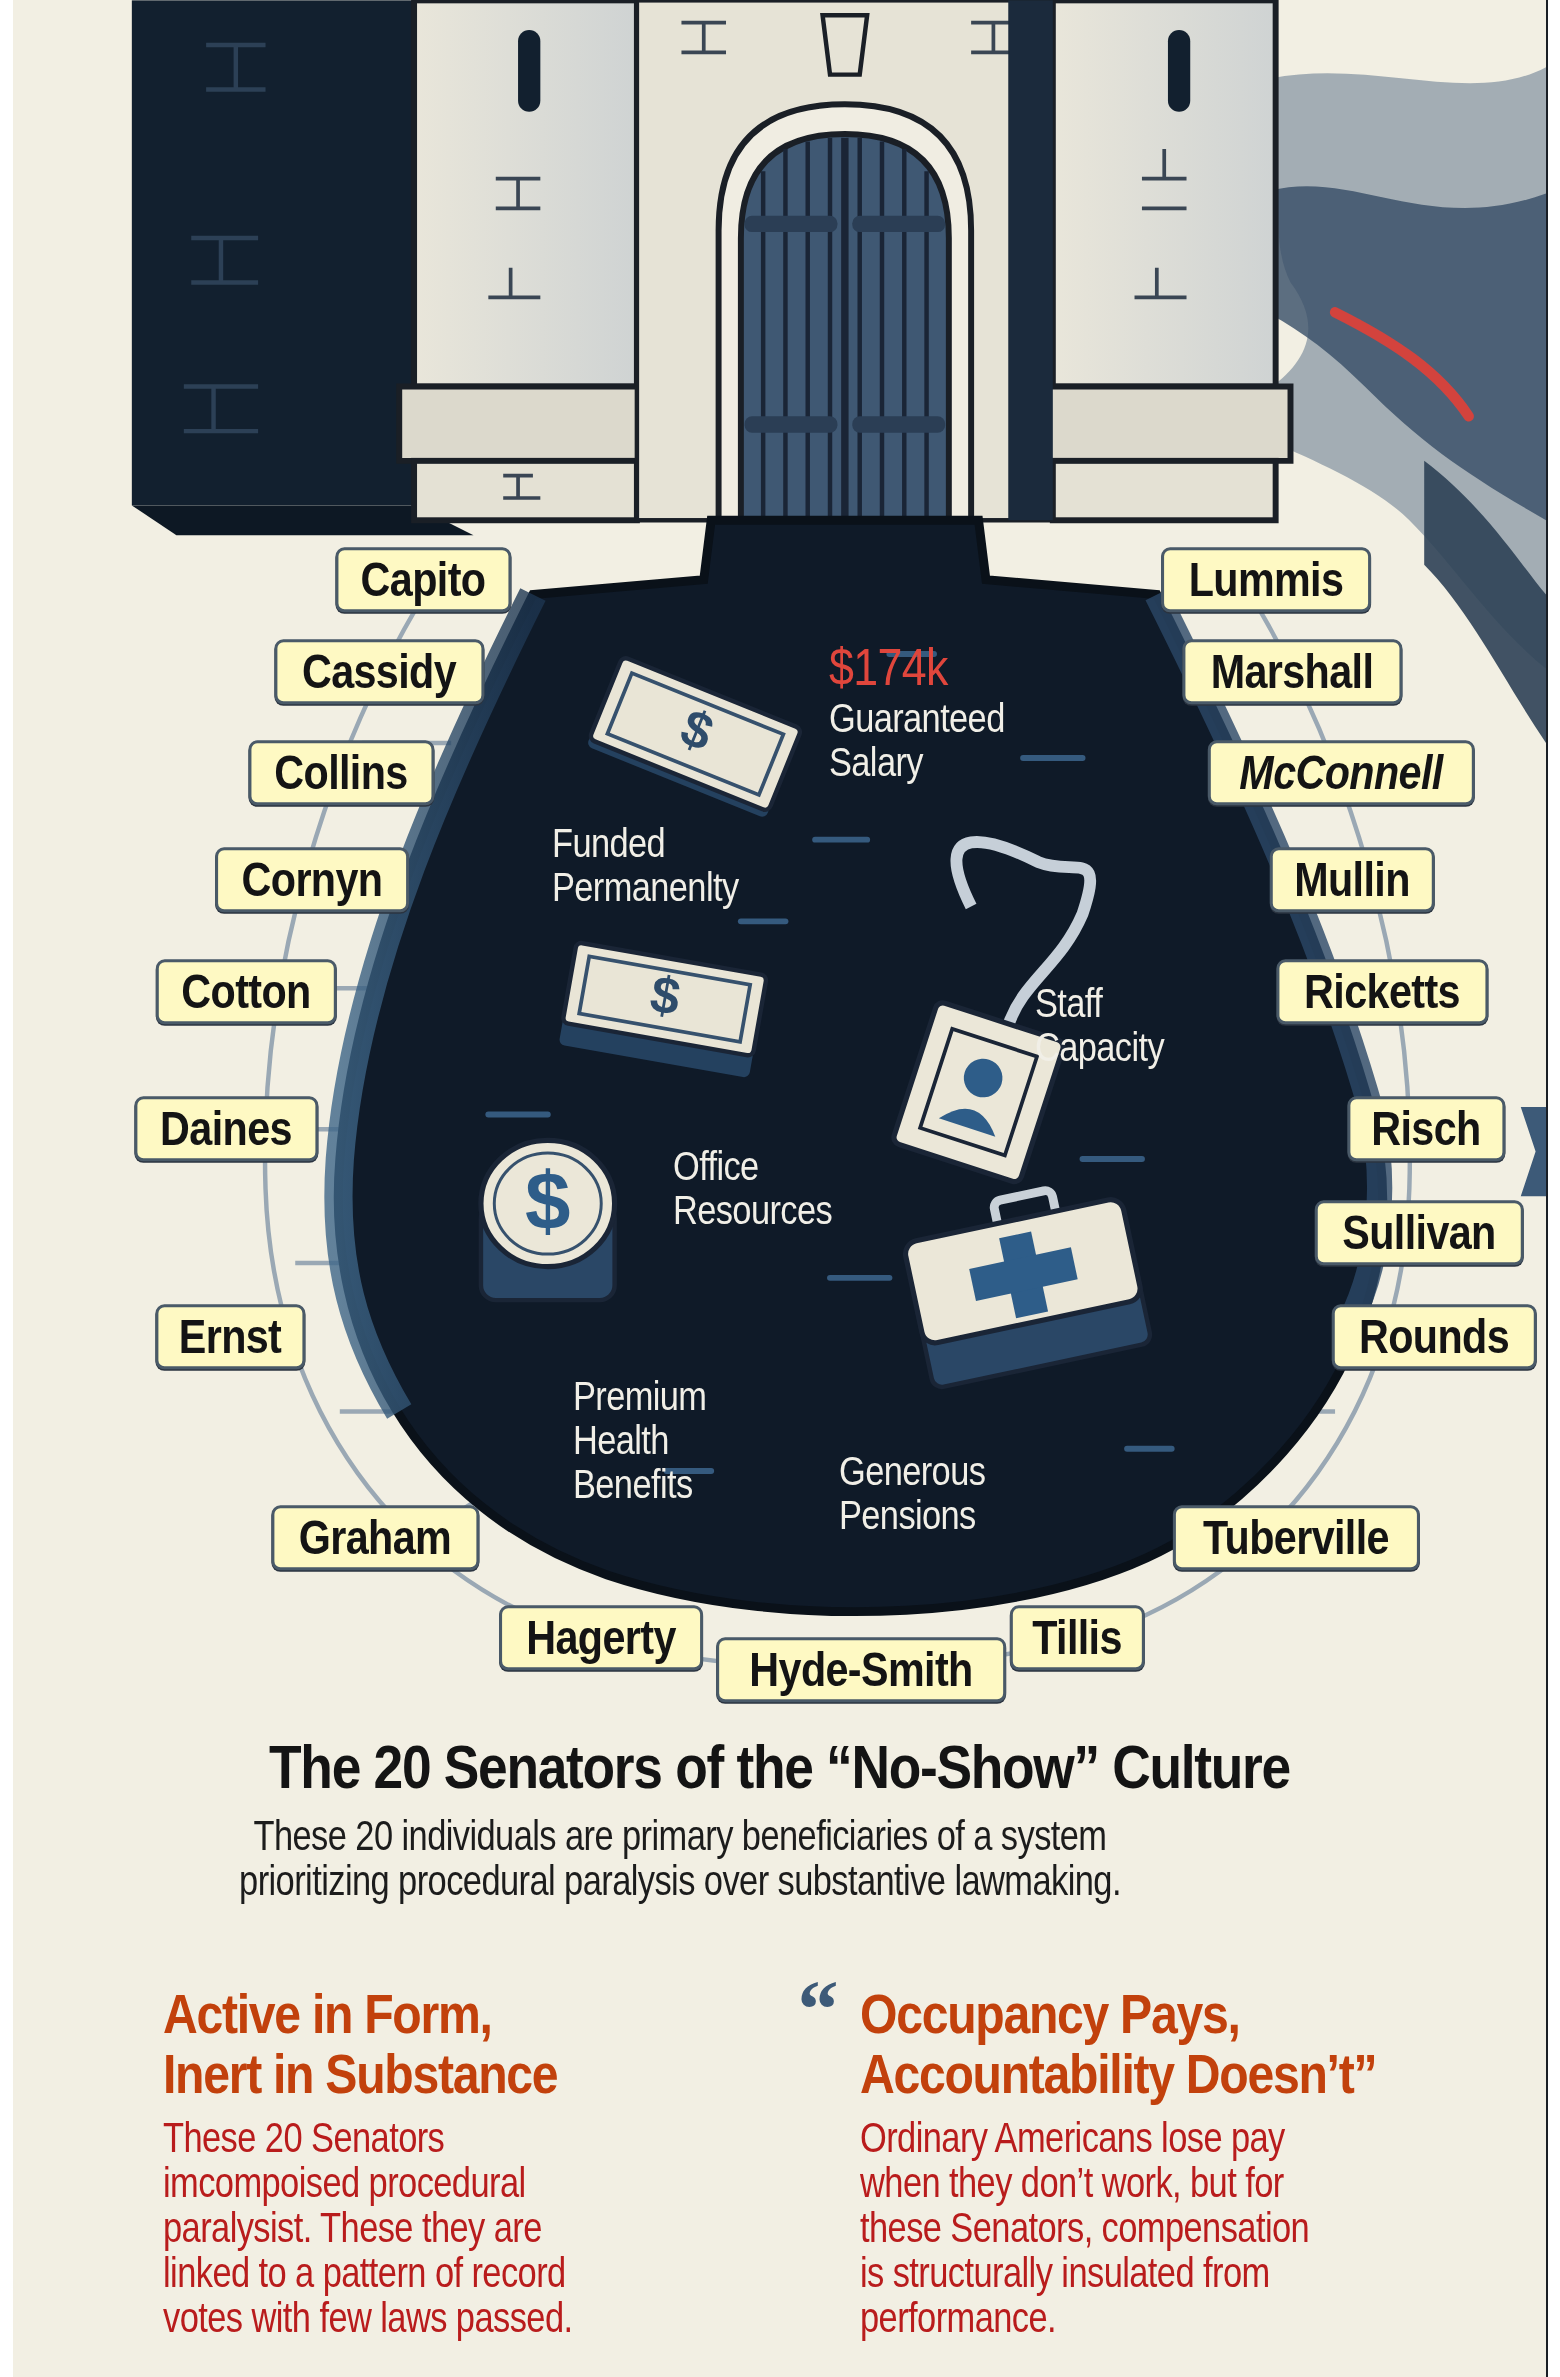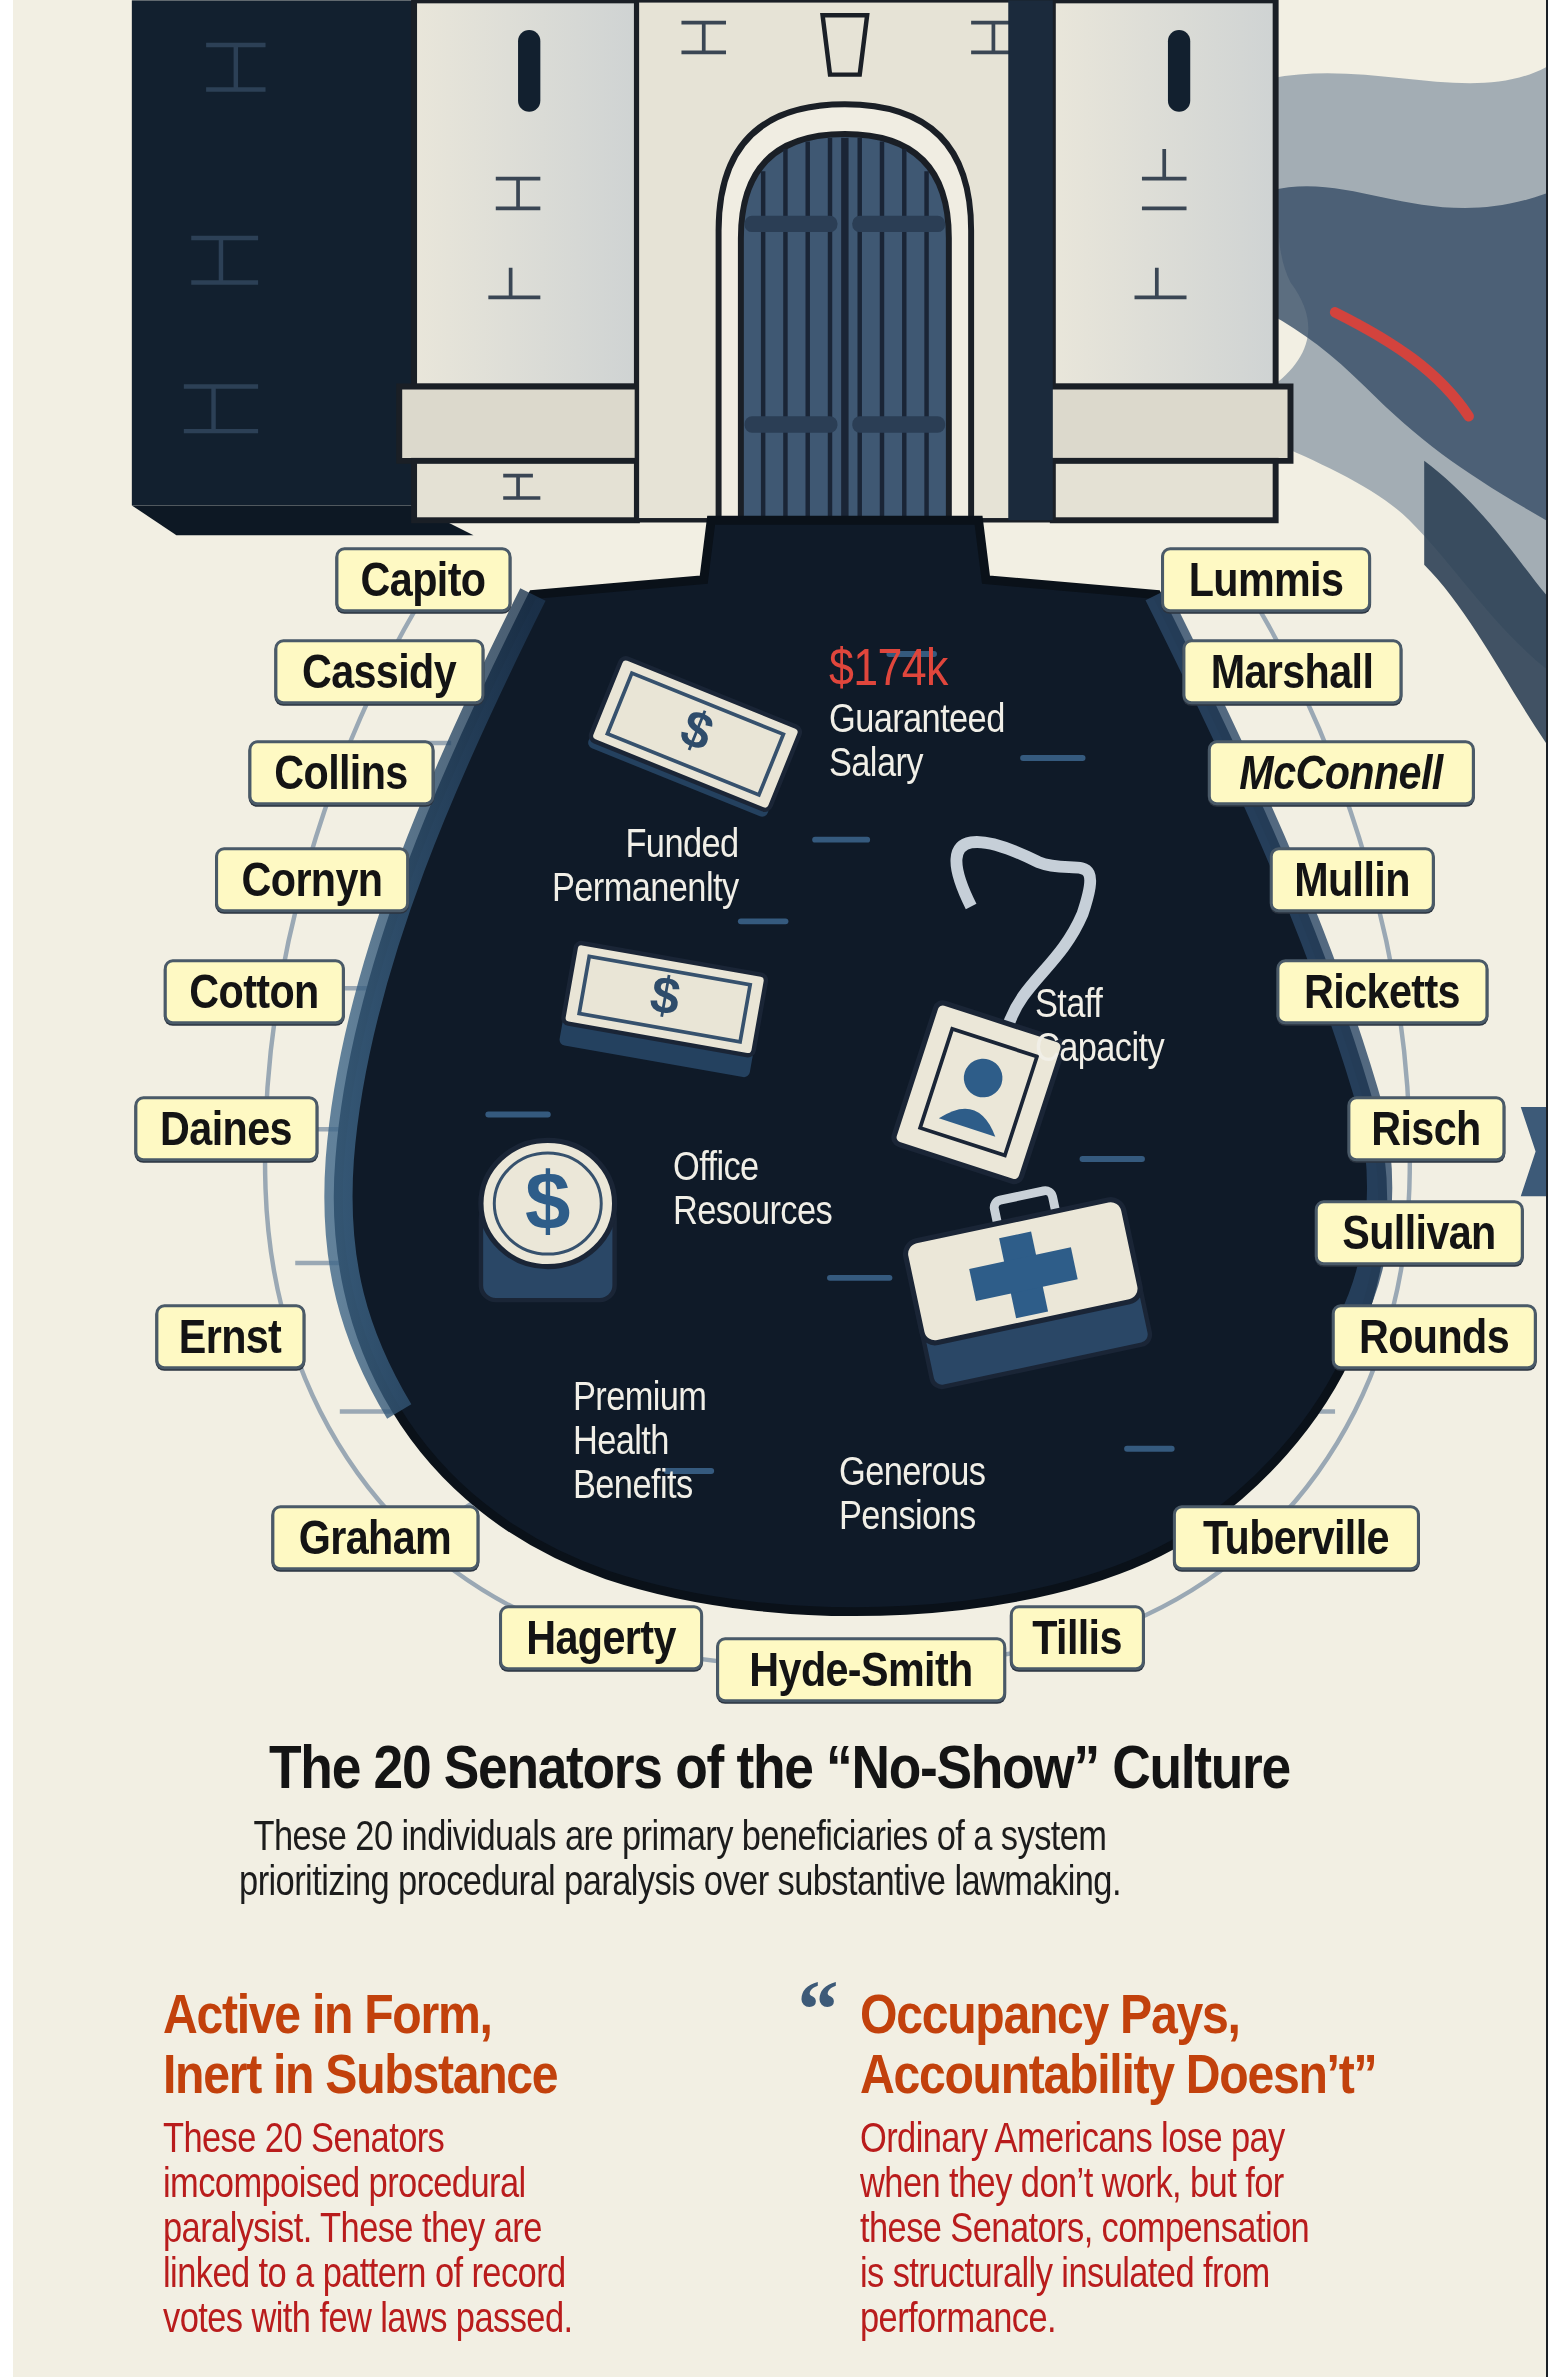--- a/index.html
+++ b/index.html
@@ -201,21 +201,21 @@
     </g>
 
     <polygon points="2030,1490 2064,1490 2064,1610 2030,1610 2050,1550" fill="#3d5a78"></polygon>
   </svg>
 
   <div class="pool-label" style="left:816px; top:639px;">
     <span class="salary-amount">$174k</span>
     <span>Guaranteed</span>
     <span>Salary</span>
   </div>
-  <div class="pool-label" style="left:539px; top:821px;text-align:right;">
+  <div class="pool-label" style="left:539px; top:821px;">
     <span>Funded</span>
     <span>Permanenlty</span>
   </div>
   <div class="pool-label" style="left:1022px; top:981px;">
     <span>Staff</span>
     <span>Capacity</span>
   </div>
   <div class="pool-label" style="left:660px; top:1144px;">
     <span>Office</span>
     <span>Resources</span>
@@ -227,21 +227,21 @@
   </div>
   <div class="pool-label" style="left:826px; top:1449px;">
     <span>Generous</span>
     <span>Pensions</span>
   </div>
 
   <div class="tag" style="left:410px; top:580px;"><span>Capito</span></div>
   <div class="tag" style="left:366px; top:672px;"><span>Cassidy</span></div>
   <div class="tag" style="left:328px; top:773px;"><span>Collins</span></div>
   <div class="tag" style="left:299px; top:880px;"><span>Cornyn</span></div>
-  <div class="tag" style="left:241px; top:992px;"><span>Cotton</span></div>
+  <div class="tag" style="left:233px; top:992px;"><span>Cotton</span></div>
   <div class="tag" style="left:213px; top:1129px;"><span>Daines</span></div>
   <div class="tag" style="left:217px; top:1337px;"><span>Ernst</span></div>
   <div class="tag" style="left:362px; top:1538px;"><span>Graham</span></div>
   <div class="tag" style="left:588px; top:1638px;"><span>Hagerty</span></div>
   <div class="tag" style="left:848px; top:1670px;"><span>Hyde-Smith</span></div>
   <div class="tag" style="left:1064px; top:1638px;"><span>Tillis</span></div>
   <div class="tag" style="left:1283px; top:1538px;"><span>Tuberville</span></div>
   <div class="tag" style="left:1421px; top:1337px;"><span>Rounds</span></div>
   <div class="tag" style="left:1406px; top:1233px;"><span>Sullivan</span></div>
   <div class="tag" style="left:1413px; top:1129px;"><span>Risch</span></div>

